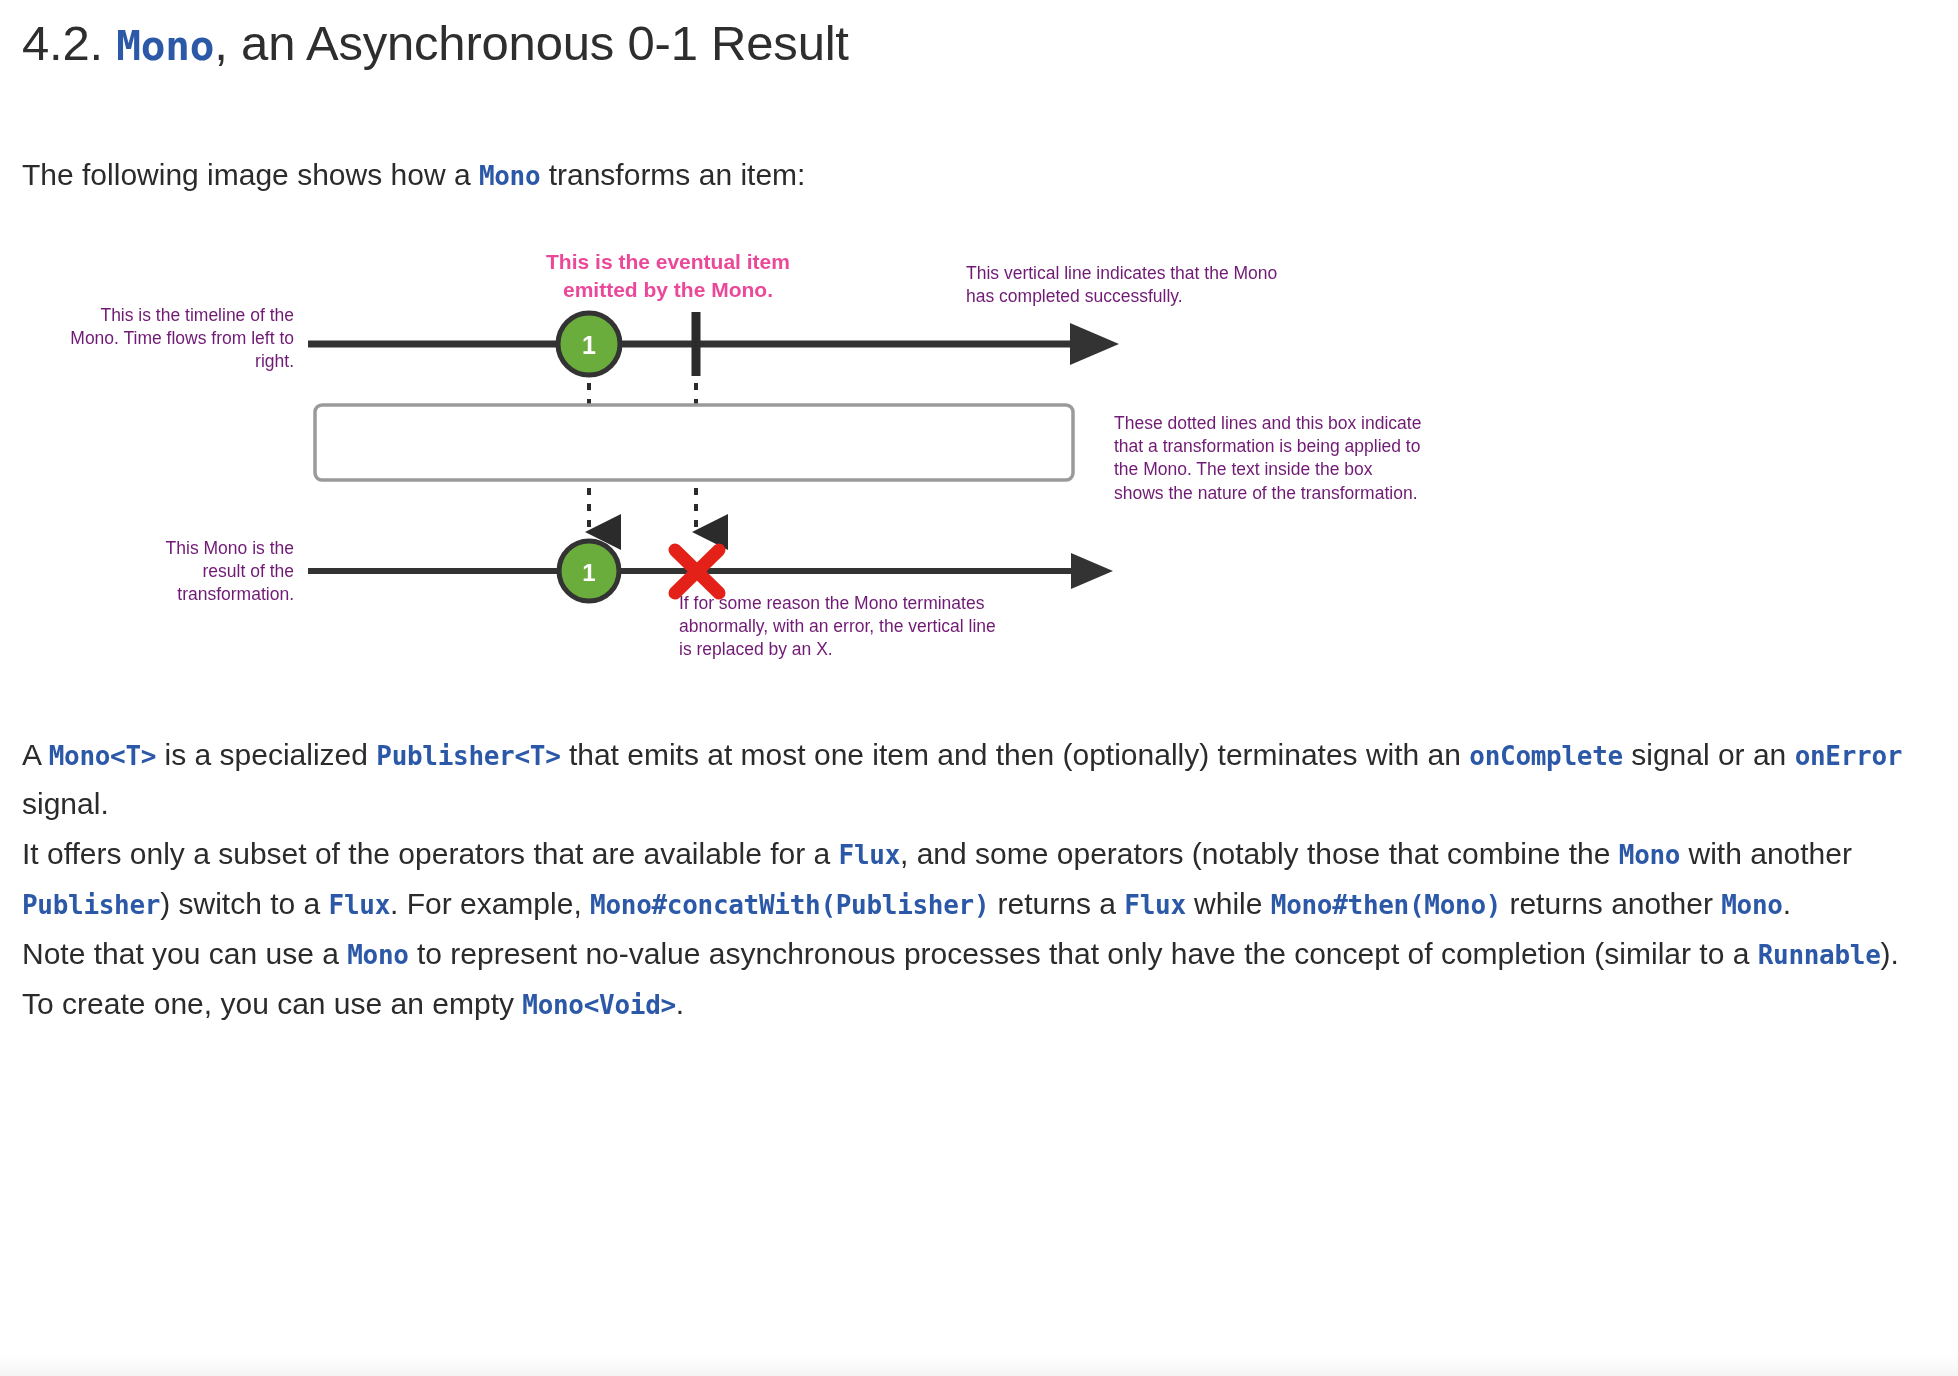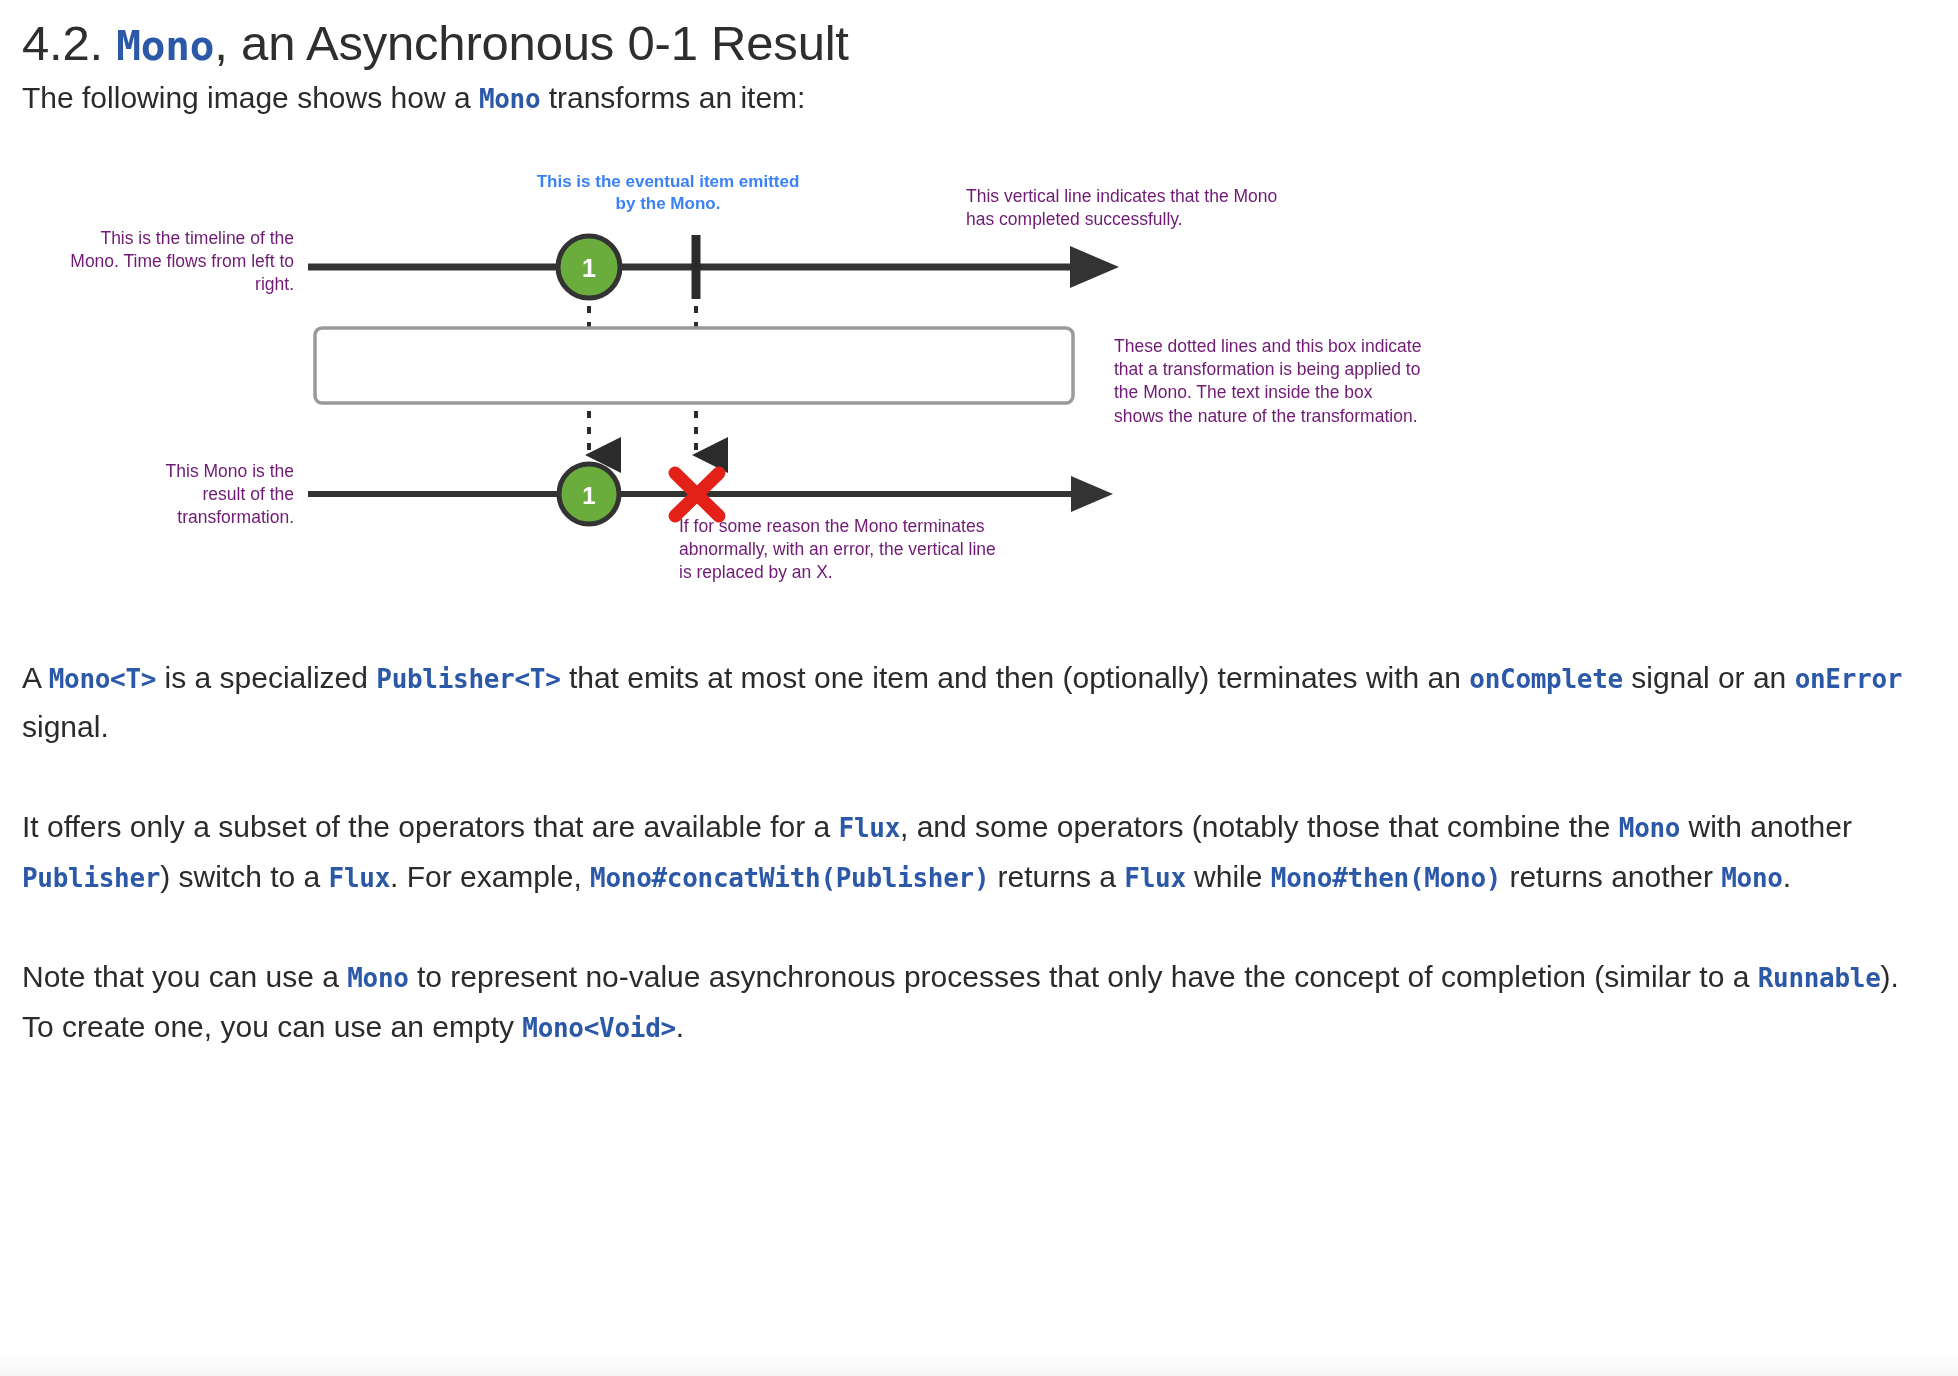--- a/index.html
+++ b/index.html
@@ -42,21 +42,21 @@
     font-size: 41px;
   }
 
   
   .para {
     font-size: 30px;
     line-height: 1.66;
     color: #2b2b2b;
     margin: 0;
   }
-  .intro-para { }
+  .intro-para { margin-top: 77px; }
   code, .code {
     font-family: "DejaVu Sans Mono", monospace;
     font-weight: 700;
     color: #2c58a8;
     font-size: 26px;
     letter-spacing: -0.3px;
   }
 
   
   .diagram-wrap {
@@ -68,23 +68,23 @@
   .diagram-svg { display: block; }
 
   .note {
     position: absolute;
     font-family: "Liberation Sans", sans-serif;
     color: #701a75;
     font-size: 17.5px;
     line-height: 1.34;
   }
   .note.bold {
-    color: #3b82f6;
+    color: #ec4899;
     font-weight: 700;
-    font-size: 17px;
+    font-size: 21px;
     text-align: center;
   }
   .note.right { text-align: right; }
 
   .note-timeline   { left: 40px;  top: 64px;  width: 232px; }
   .note-eventual   { left: 512px; top: 8px;   width: 268px; }
   .note-vertical   { left: 944px; top: 22px;  width: 330px; }
   .note-dotted     { left: 1092px;top: 172px; width: 310px; }
   .note-result     { left: 100px; top: 297px; width: 172px; }
   .note-error      { left: 657px; top: 352px; width: 330px; }
@@ -94,21 +94,21 @@
     left: 293px;
     top: 186px;
     width: 758px;
     text-align: center;
     font-size: 29px;
     color: #333333;
     font-family: "Liberation Sans", sans-serif;
   }
 
   .body-block { margin-top: 40px; }
-  .para + .para { margin-top: 50px; }
+  .para + .para { }
 
   .bottom-fade {
     position: absolute;
     left: 0;
     bottom: 0;
     width: 1958px;
     height: 24px;
     background: linear-gradient(to bottom, #ffffff 0%, #fcfcfc 40%, #f4f4f5 100%);
   }
 </style>

